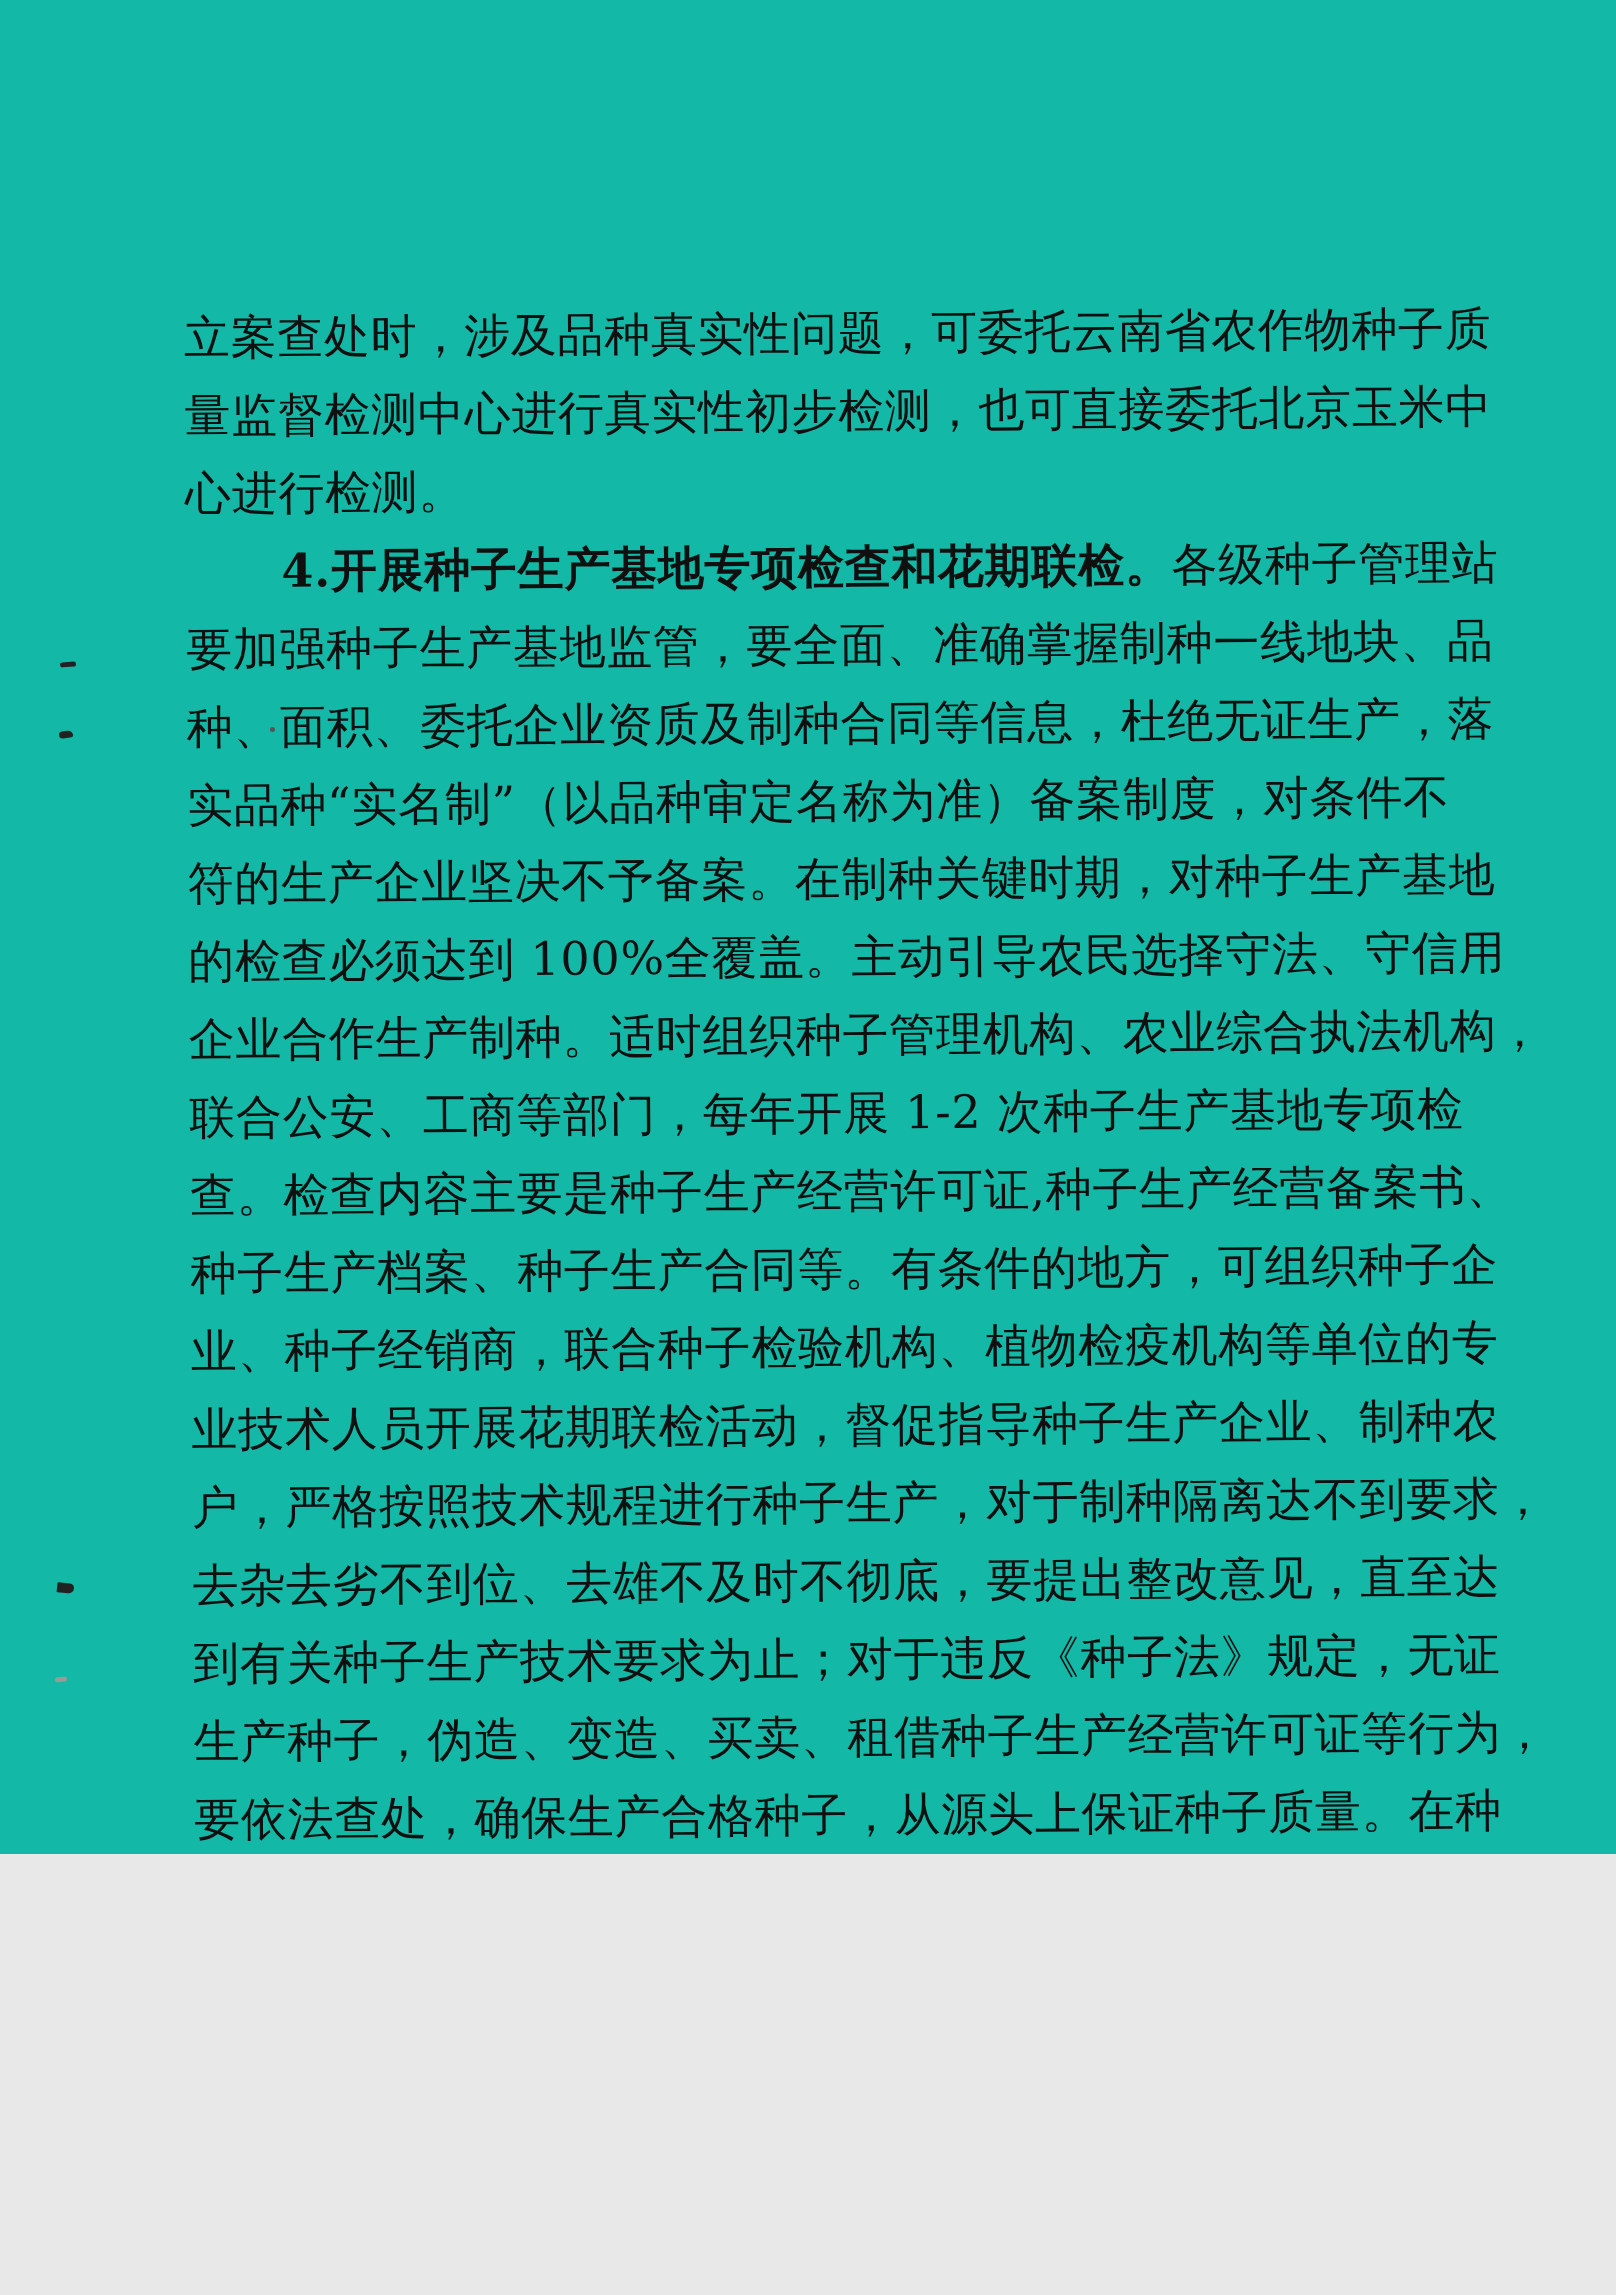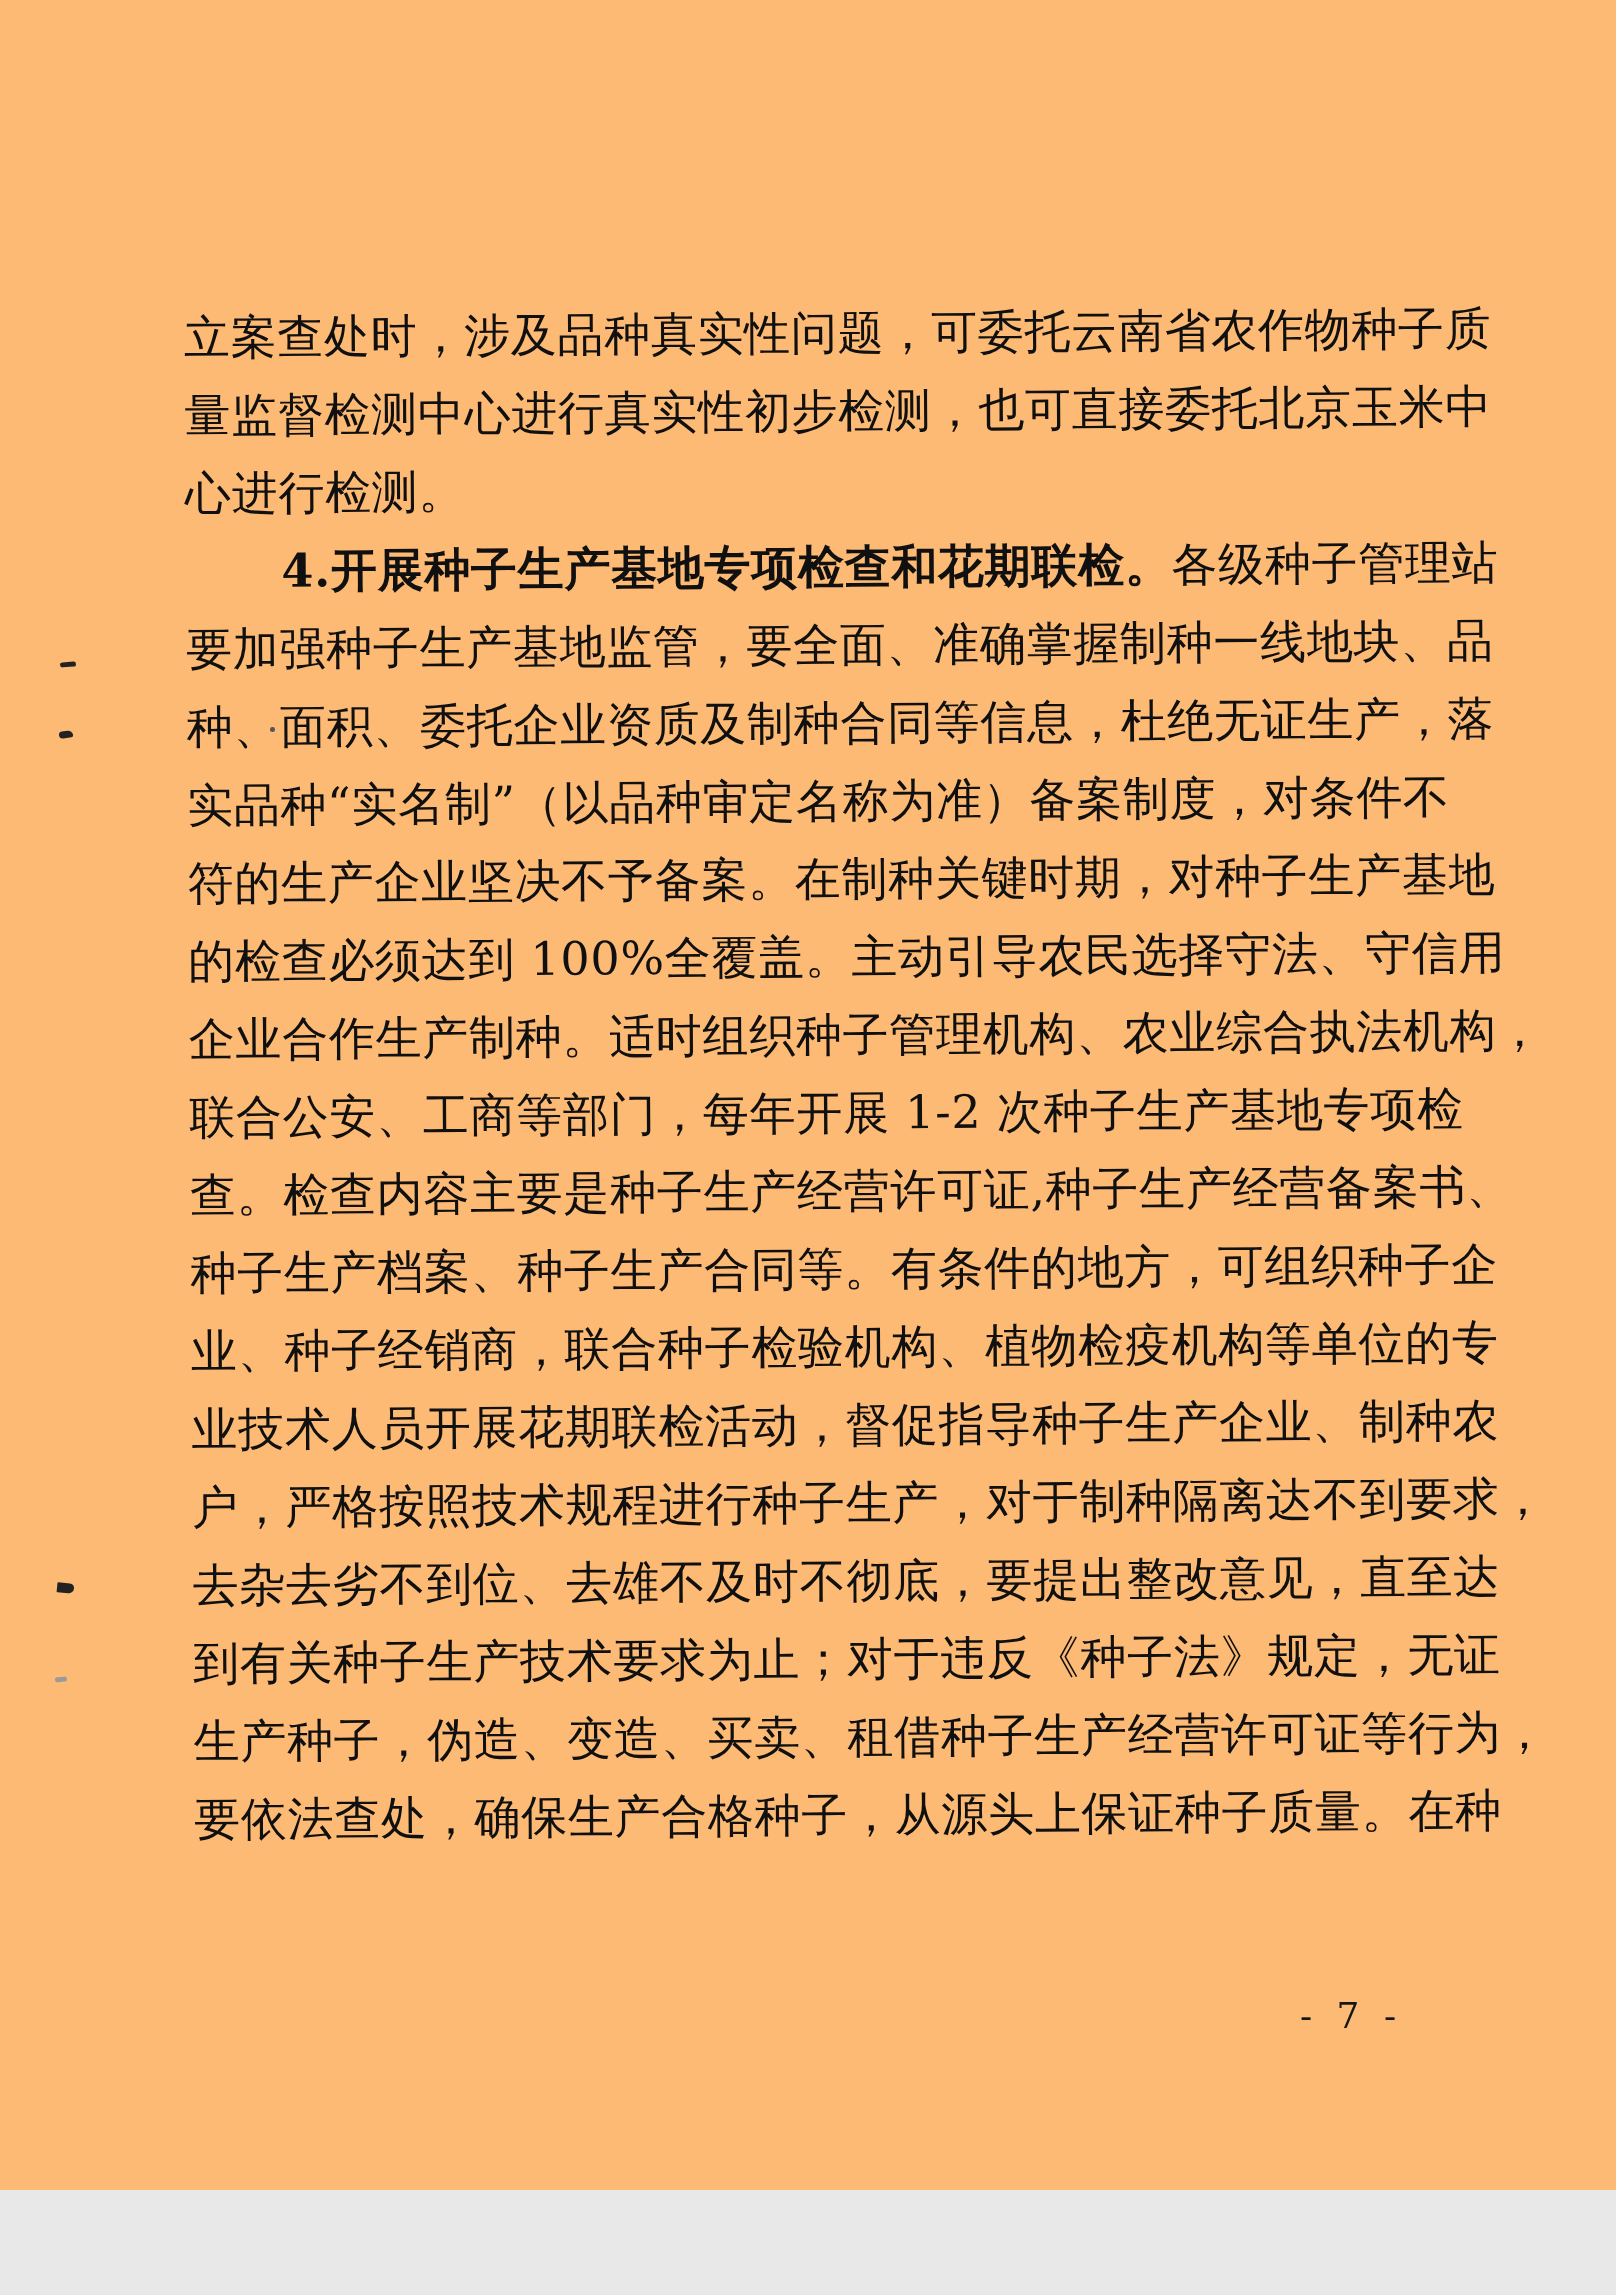--- a/index.html
+++ b/index.html
@@ -3,22 +3,22 @@
 <meta charset="utf-8">
 <style>
   html, body {
     margin: 0;
     padding: 0;
     background: #e8e8e8;
   }
   .page {
     position: relative;
     width: 1616px;
-    height: 2190px;
-    background: #fdba74;
+    height: 1854px;
+    background: #14b8a6;
     overflow: hidden;
     font-family: "DejaVu Serif", "Liberation Serif", serif;
     color: #101010;
   }
   .text-block {
     position: absolute;
     left: 189px;
     top: 294px;
     width: 1238px;
     transform: rotate(-0.4deg);

